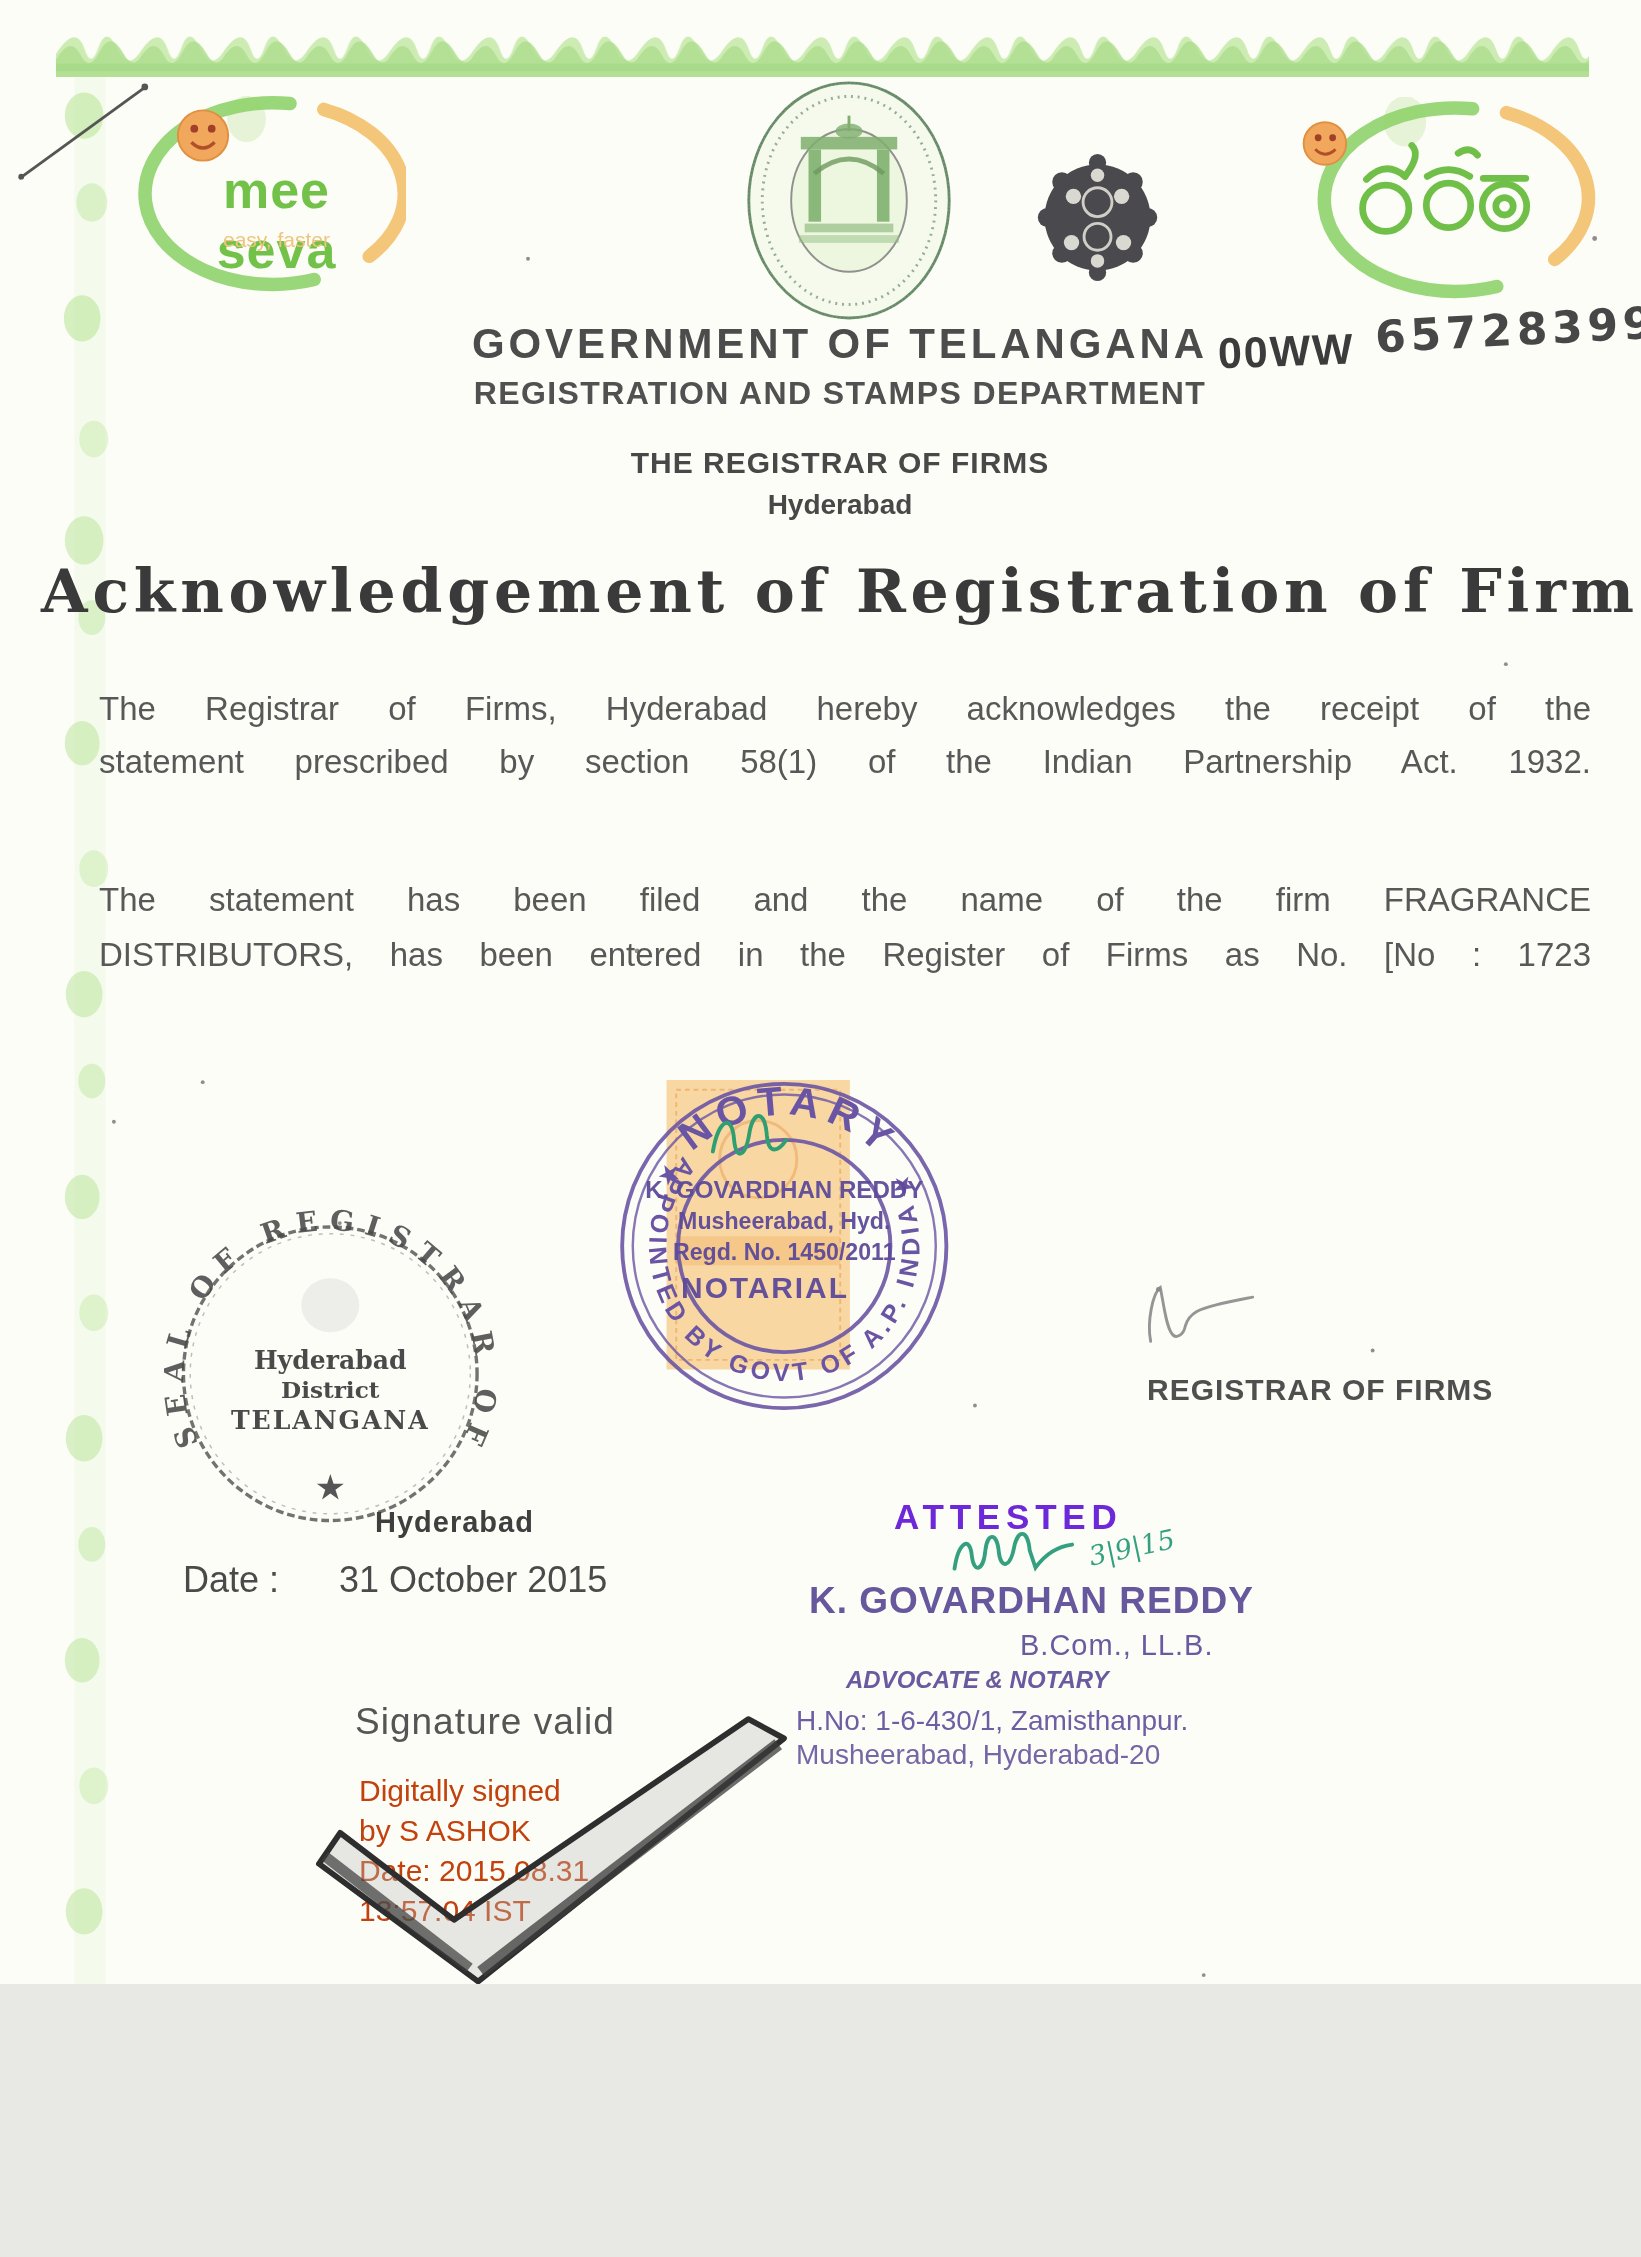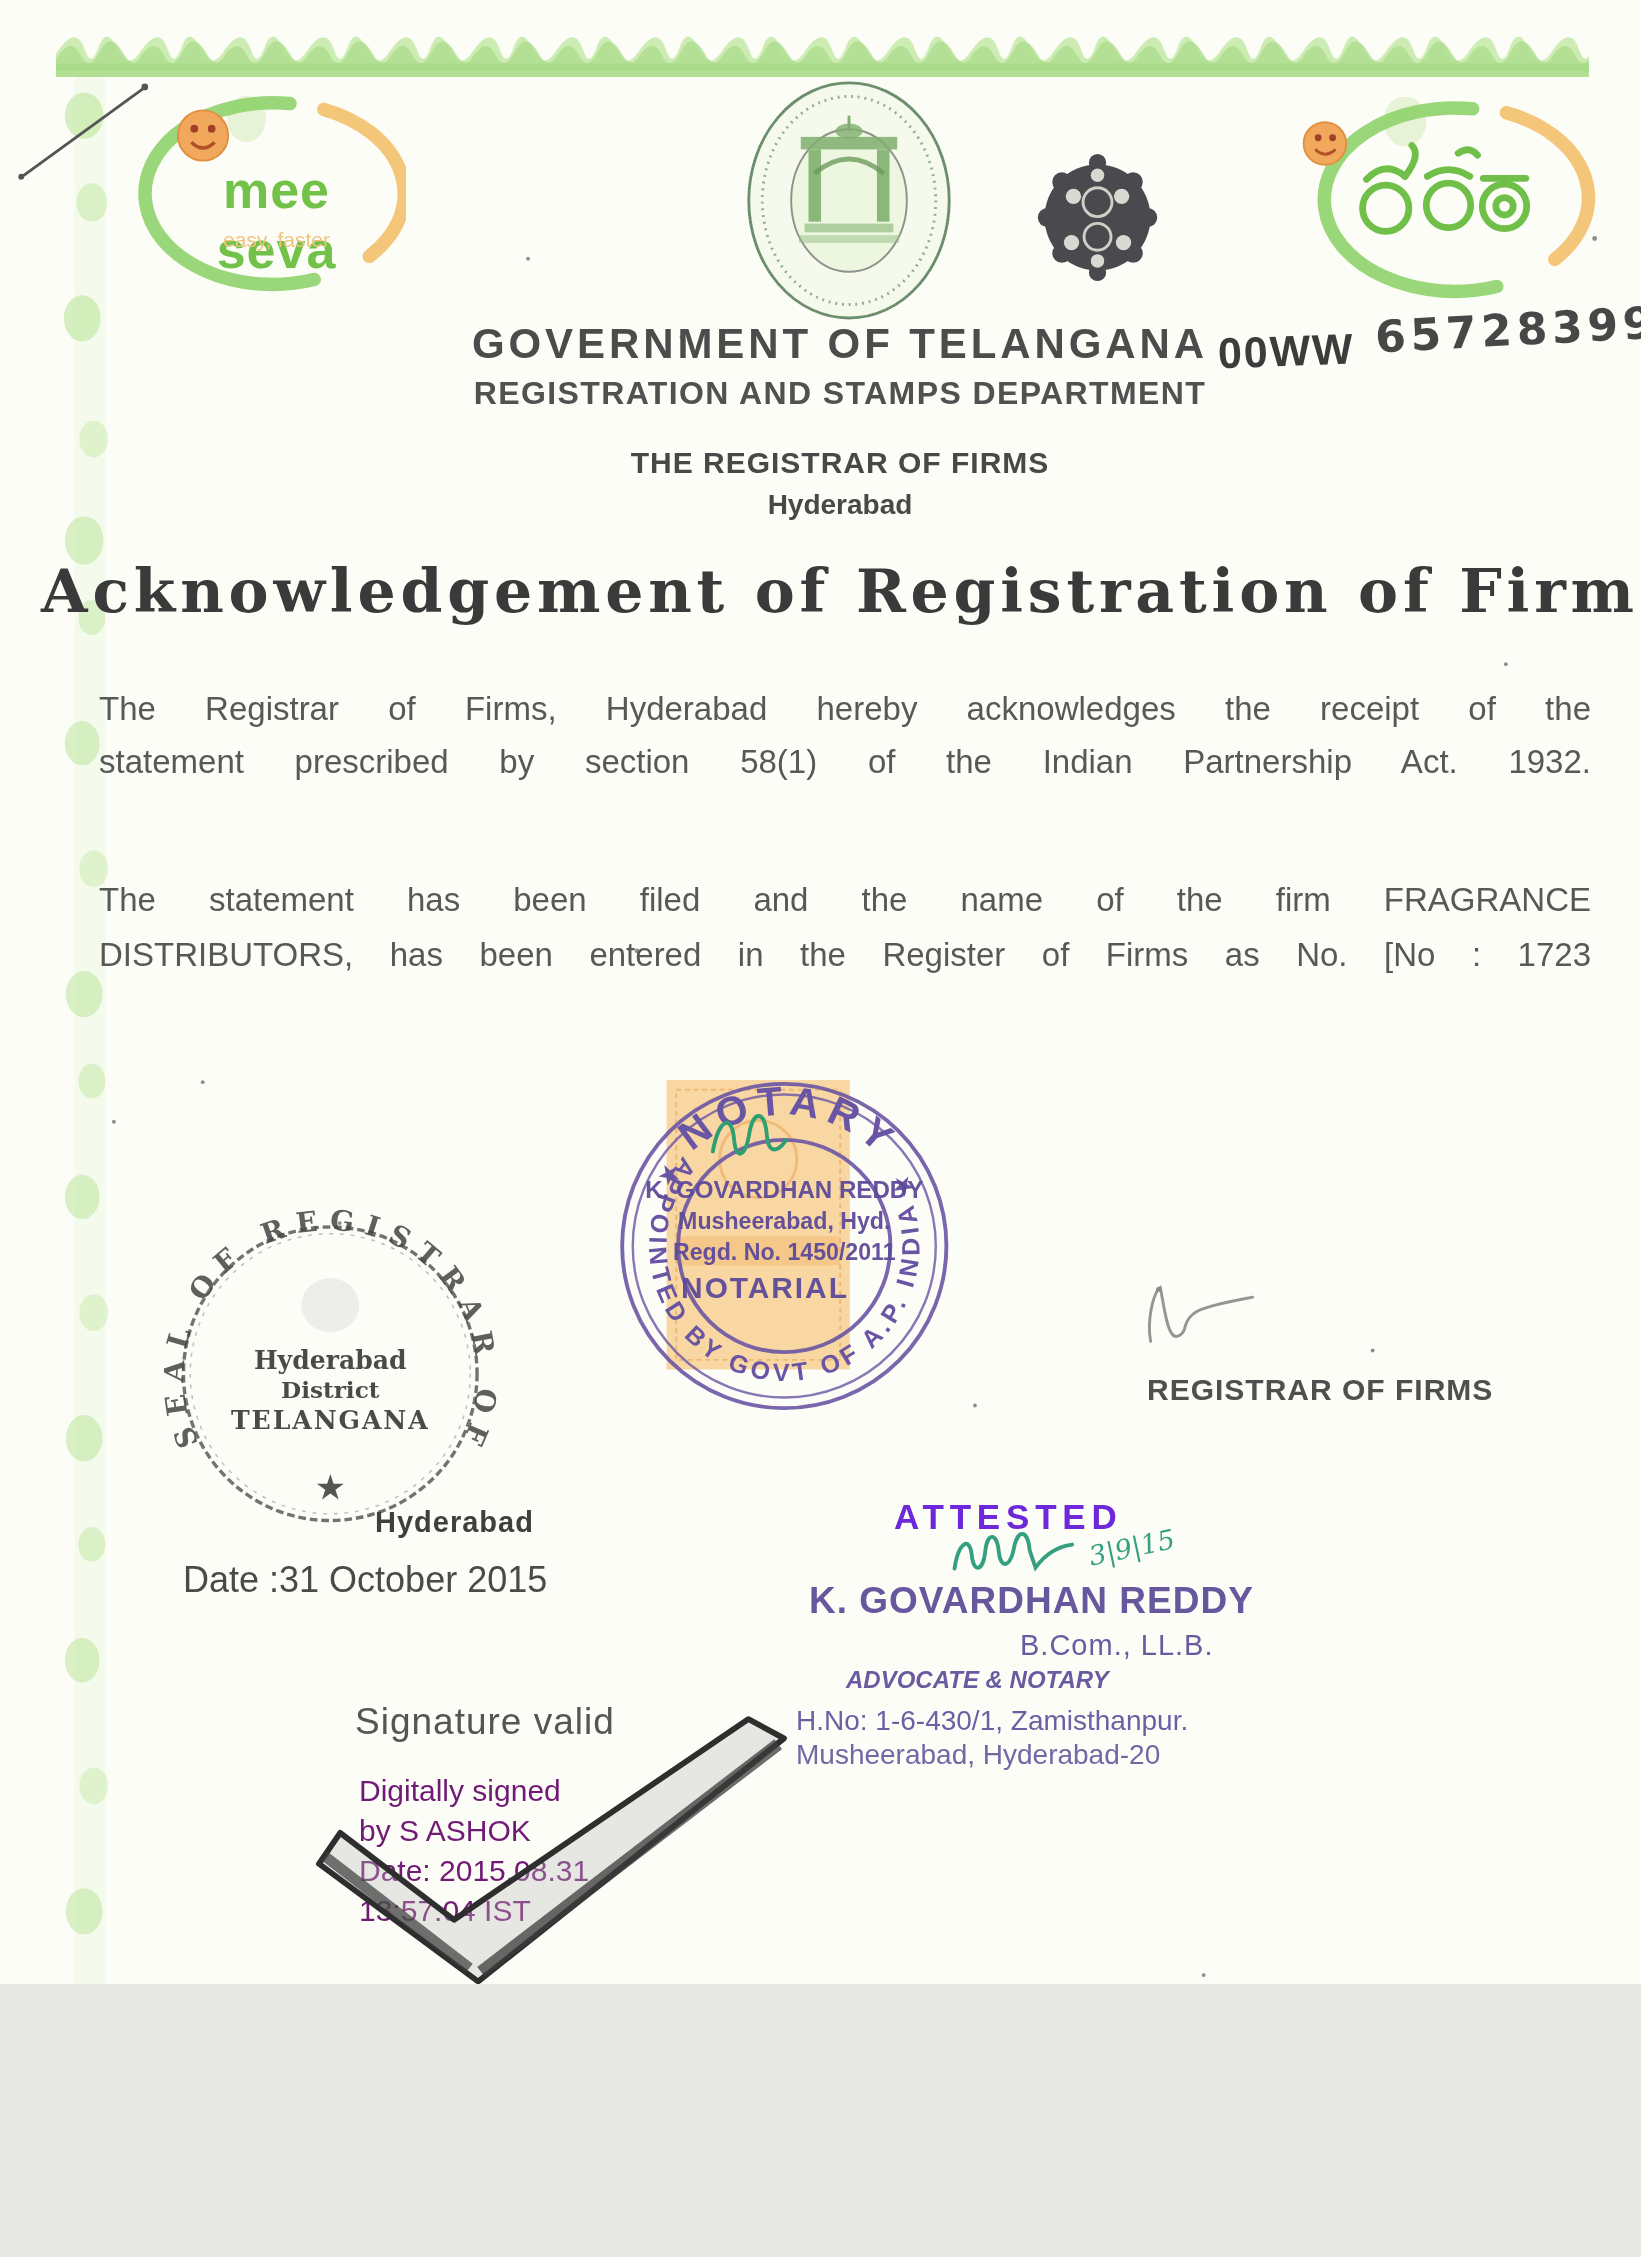--- a/index.html
+++ b/index.html
@@ -15,30 +15,30 @@
            font-family:"DejaVu Serif",serif;}
   .serial-prefix{left:1218px;top:327px;font-size:43px;font-weight:bold;color:#3c3c3c;
                  letter-spacing:1.9px;transform:rotate(-2deg);}
   .serial-number{left:1375px;top:304px;font-size:44px;font-weight:bold;color:#474747;
                  letter-spacing:4.8px;transform:rotate(-3deg);font-family:"DejaVu Sans",sans-serif;}
   .para{left:99px;width:1492px;font-size:33px;color:#585858;}
   .para .line{line-height:53px;text-align:justify;text-align-last:justify;white-space:nowrap;}
   .para .line.last{text-align:left;text-align-last:left;white-space:normal;}
   .p2 .line{line-height:55px;}
   .seal-city{left:375px;top:1506px;font-size:29px;font-weight:bold;color:#3f3f3f;letter-spacing:1px;}
-  .date-line{left:183px;top:1559px;font-size:36px;color:#4a4a4a;display:flex;}
+  .date-line{left:183px;top:1559px;font-size:36px;color:#4a4a4a;display:flex;gap:60px;}
   .rof-label{left:1147px;top:1373px;font-size:30px;font-weight:bold;color:#4f4f4f;letter-spacing:1px;}
   .attested{left:894px;top:1497px;font-size:35px;font-weight:bold;letter-spacing:5.8px;color:#6d28d9;}
   .att-name{left:809px;top:1580px;font-size:37px;font-weight:bold;color:#67579d;letter-spacing:1px;}
   .att-qual{left:1020px;top:1629px;font-size:29px;color:#6a5a9f;letter-spacing:1px;}
   .att-desig{left:846px;top:1666px;font-size:24px;font-weight:bold;font-style:italic;color:#6a5a9f;}
   .att-addr1{left:796px;top:1705px;font-size:28px;color:#6e5ea3;}
   .att-addr2{left:796px;top:1739px;font-size:28px;color:#7566a6;}
   .sig-valid{left:355px;top:1701px;font-size:37px;color:#555;letter-spacing:1px;}
-  .ds-lines{left:359px;top:1771px;font-size:30px;color:#701a75;}
+  .ds-lines{left:359px;top:1771px;font-size:30px;color:#c2410c;}
   .ds-lines div{line-height:40px;}
   .logo-text{left:156px;top:160px;width:241px;text-align:center;font-size:52px;font-weight:bold;
              color:#72c24a;letter-spacing:1px;}
   .logo-tagline{left:156px;top:228px;width:241px;text-align:center;font-size:21px;color:#f0c47e;}
   svg{display:block;}
 </style>
 </head>
 <body>
 
 <div class="page">

